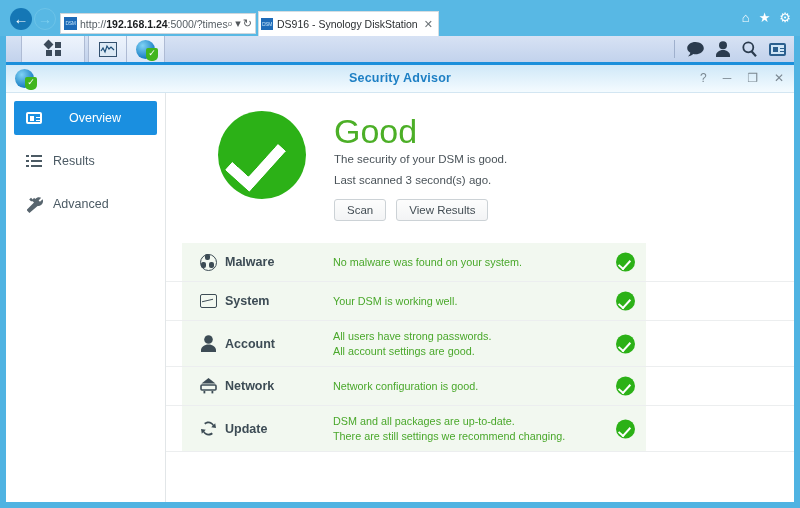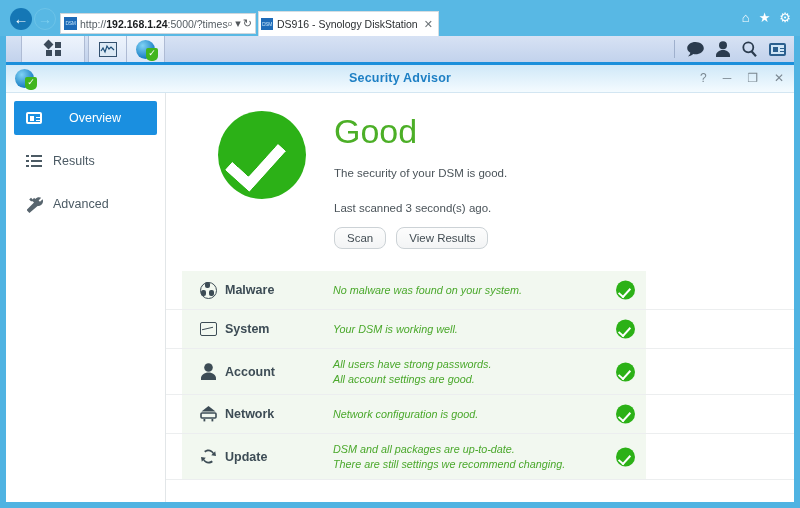--- a/index.html
+++ b/index.html
@@ -201,25 +201,25 @@
   .big-check::after {
     content: ""; position: absolute; left: 21px; top: 22px;
     width: 22px; height: 44px; border: solid #ffffff;
     border-width: 0 11px 11px 0; transform: rotate(42deg);
     border-radius: 1px;
   }
   .summary-text { margin-left: 28px; padding-top: 4px; }
   .status-word {
     font-size: 34px; color: #4caf27; font-weight: normal; line-height: 32px;
   }
-  .summary-line { font-size: 11.5px; color: #4a5359; line-height: 17px; margin-top: 18px; }
+  .summary-line { font-size: 11.5px; color: #4a5359; line-height: 17px; margin-top: 4px; }
   .btn-row { margin-top: 10px; display: flex; gap: 10px; }
   .btn {
     border: 1px solid #ccd2d6; background: linear-gradient(#fdfdfd,#f3f4f5);
-    border-radius: 8px; font-size: 11.5px; color: #434d54;
+    border-radius: 3px; font-size: 11.5px; color: #434d54;
     padding: 4px 12px; cursor: pointer;
     font-family: "Liberation Sans", sans-serif;
   }
 
   
   .rows { margin-top: 22px; }
   .row {
     position: relative; display: flex; align-items: center;
     min-height: 39px; border-bottom: 1px solid #eceeef;
   }
@@ -235,21 +235,21 @@
   .row-ico {
     width: 34px; margin-left: 25px; flex: 0 0 34px;
     color: #3d4c55; display: flex; align-items: center; justify-content: center;
     font-size: 17px;
   }
   .row-name {
     width: 84px; flex: 0 0 84px; font-size: 12.5px; font-weight: bold;
     color: #3d4c55; margin-left: 0;
   }
   .row-msgs { flex: 1 1 auto; margin-left: 24px; }
-  .row-msg { font-size: 10.8px; color: #4aa82b; line-height: 14.5px; font-style: italic; }
+  .row-msg { font-size: 10.8px; color: #4aa82b; line-height: 14.5px; }
   .row-status {
     position: absolute; left: 450px; top: 50%; transform: translateY(-50%);
     width: 19px; height: 19px; border-radius: 50%; background: #2cb117;
   }
   .row-status::after {
     content: ""; position: absolute; left: 5px; top: 5px;
     width: 5px; height: 10px; border: solid #ffffff;
     border-width: 0 2.4px 2.4px 0; transform: rotate(42deg);
   }
 

